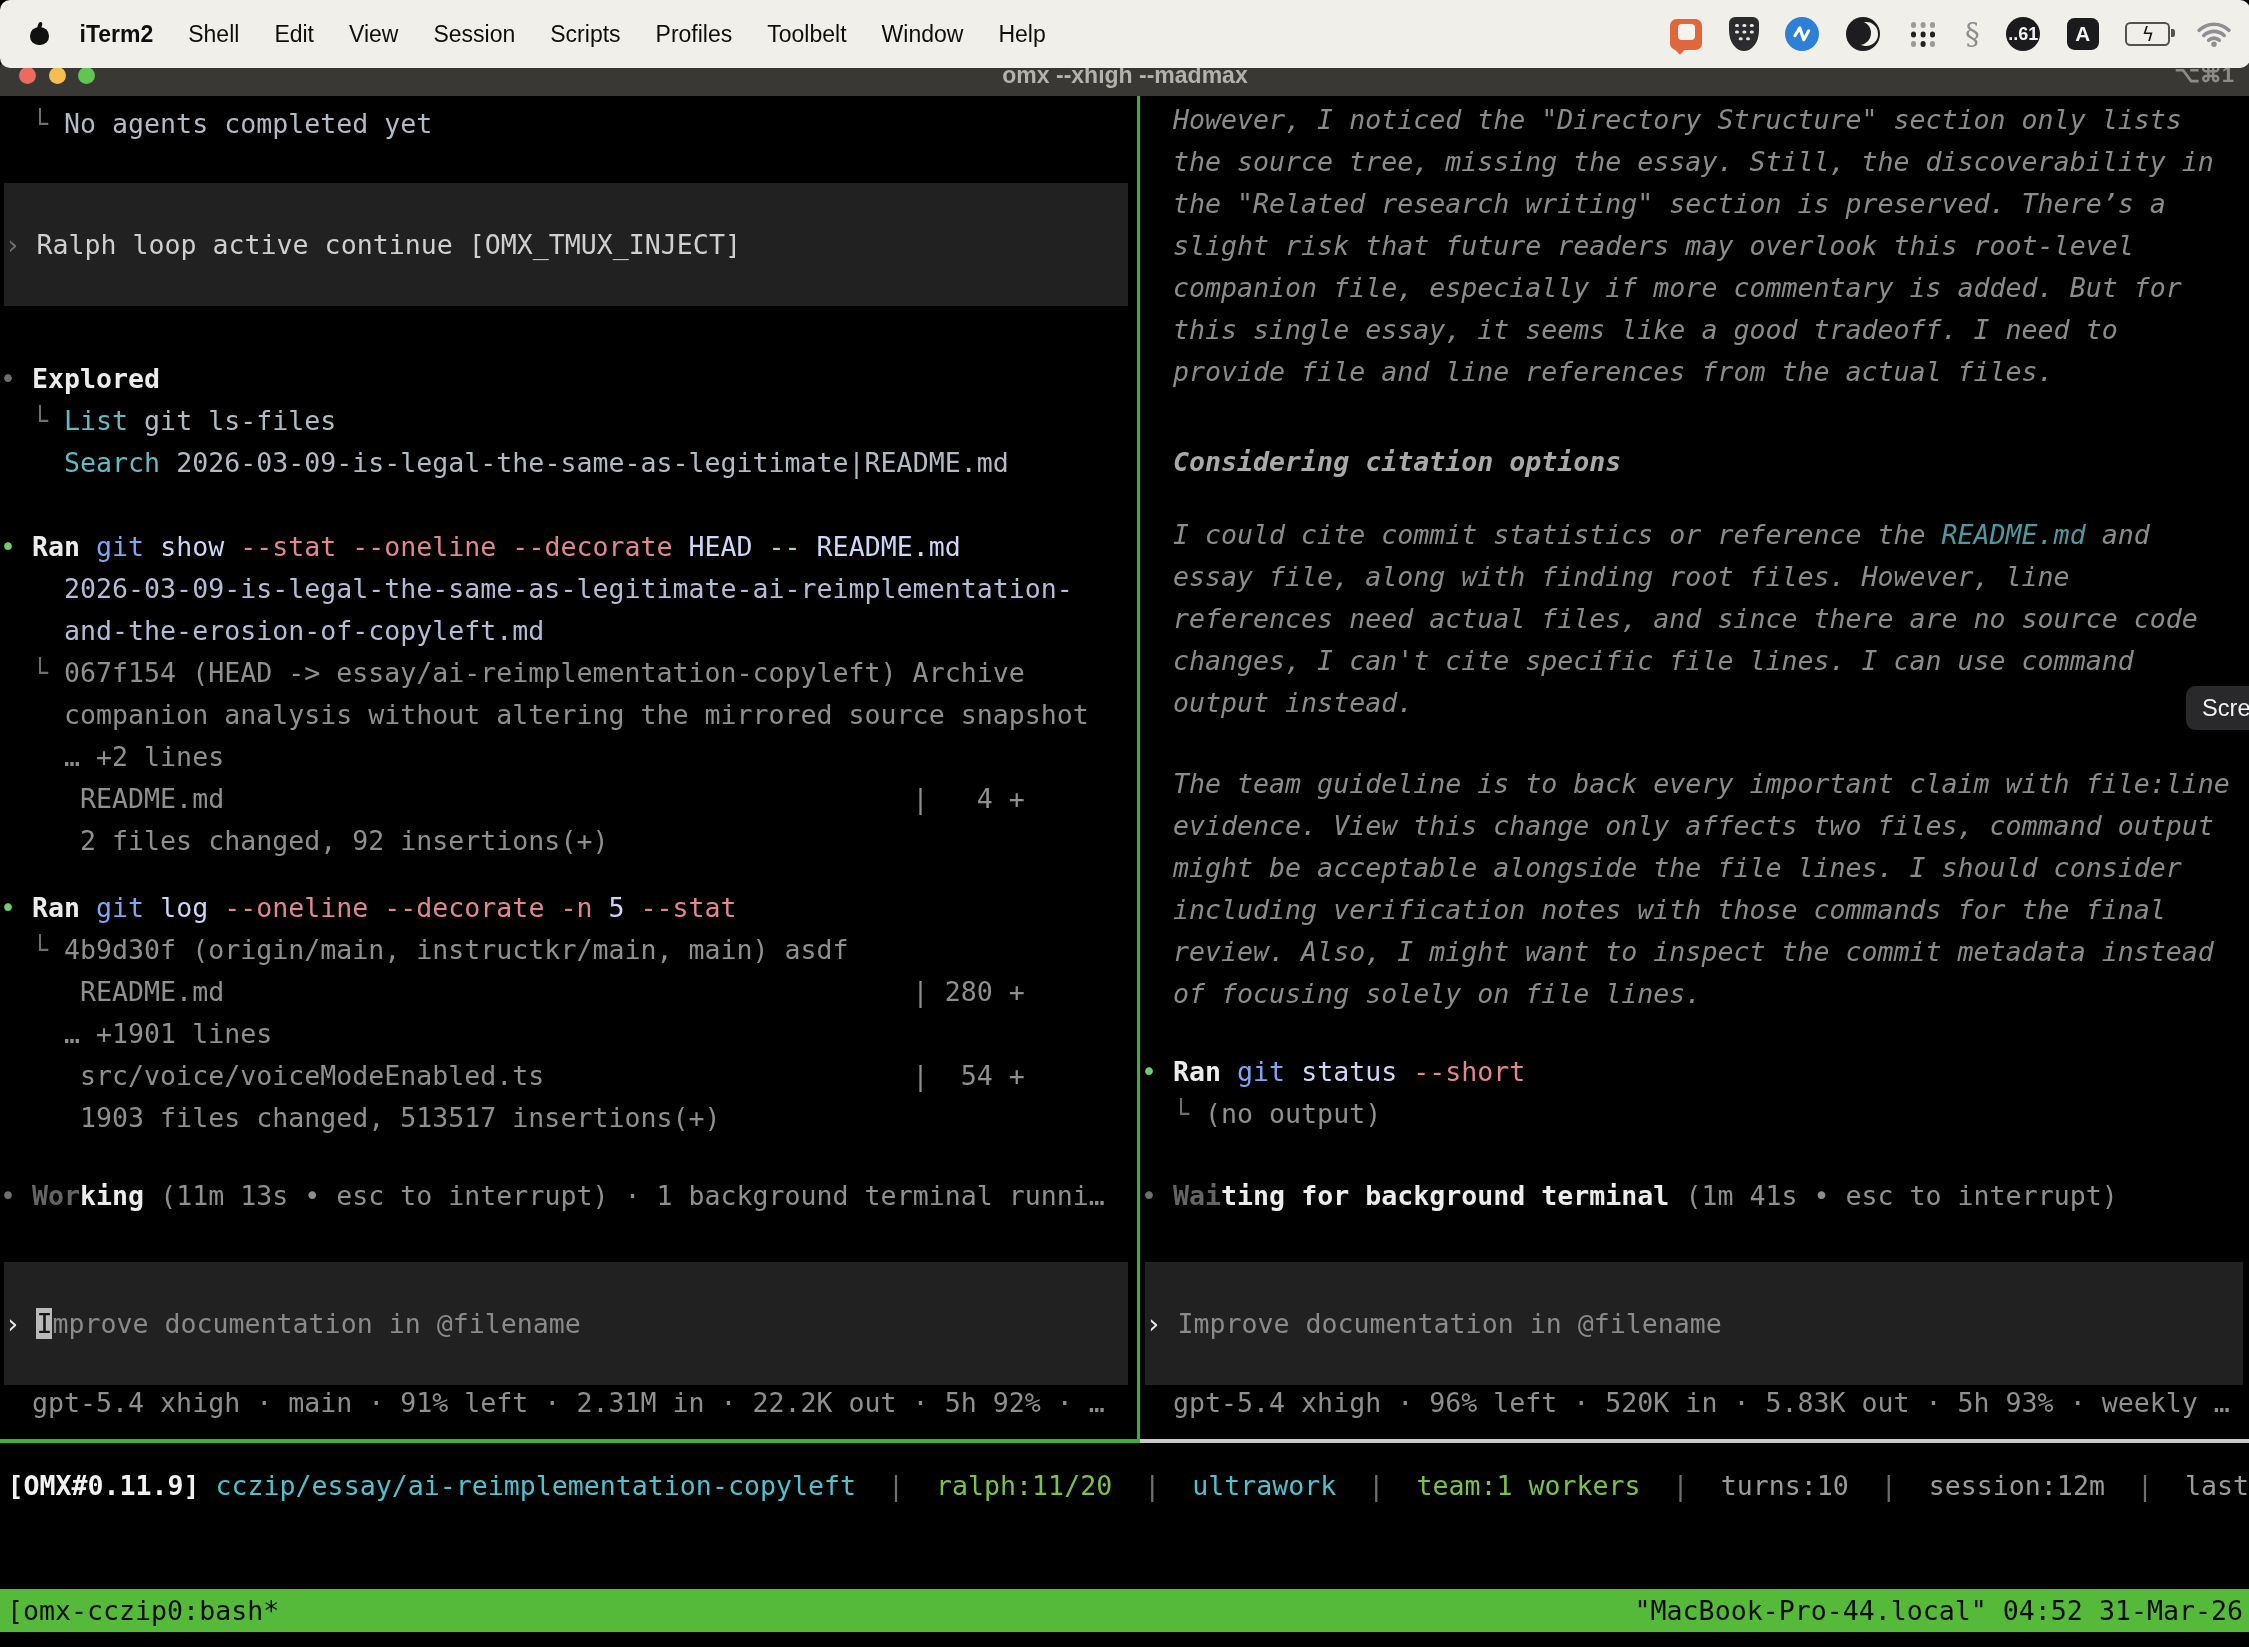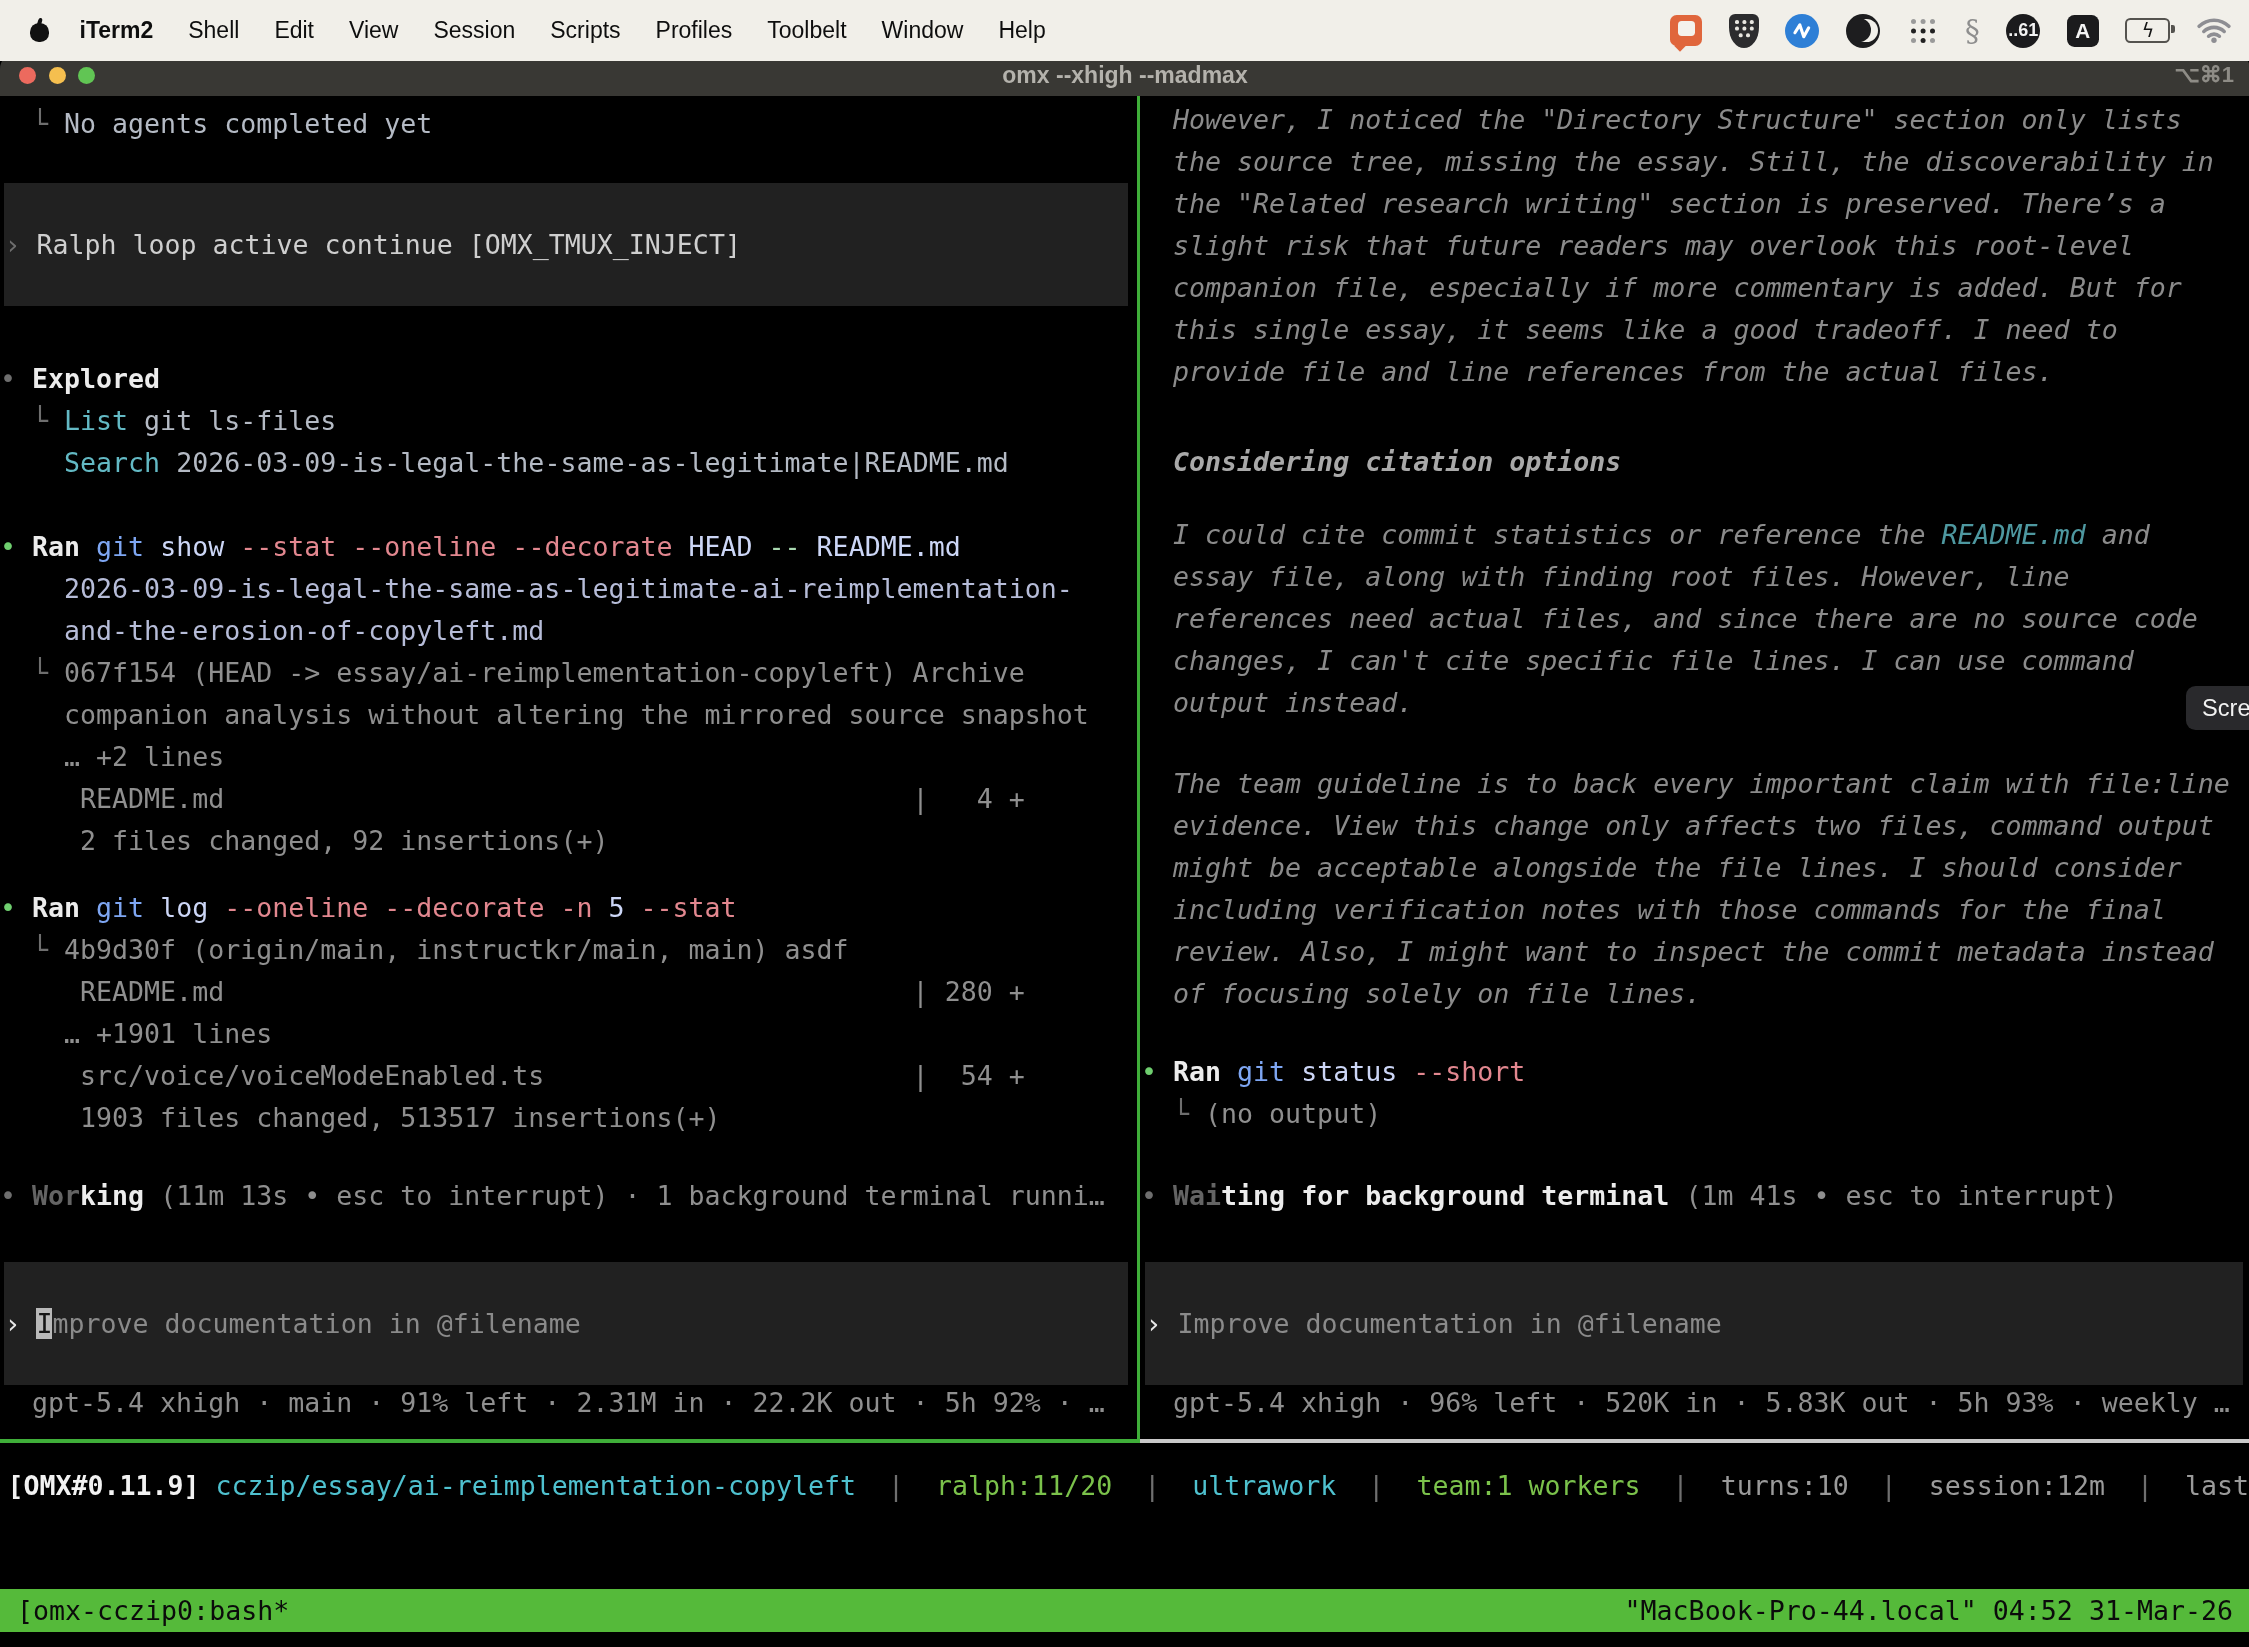--- a/index.html
+++ b/index.html
@@ -1,21 +1,21 @@
 <!DOCTYPE html>
 <html style="font-size:11.8px"><head>
 <meta charset="utf-8">
 <style>
   html,body{margin:0;padding:0;background:#000;}
   .screen{position:relative;width:2250px;height:1648px;background:#000;overflow:hidden;
           font-family:"DejaVu Sans Mono",monospace;}
   
-  .menubar{position:absolute;top:0;left:0;width:2250px;height:61px;background:#f1efe9;
+  .menubar{position:absolute;top:0;left:0;width:2250px;height:68px;background:#f1efe9;
            display:flex;align-items:center;font-family:"Liberation Sans",sans-serif;
-           font-size:23px;color:#0e0e0e;z-index:5;}
+           font-size:23px;color:#0e0e0e;z-index:5;border-radius:10px;}
   .apple{width:19px;height:22px;position:relative;margin-left:29.5px;}
   .apple::before{content:"";position:absolute;left:0;top:3.7px;width:19px;height:18.5px;background:#111;
                  border-radius:48% 48% 46% 46%;}
   .apple::after{content:"";position:absolute;left:8.9px;top:-1.5px;width:4.4px;height:6.6px;background:#111;
                 border-radius:50% 50% 0 0;transform:rotate(18deg);}
   .menu-items{display:flex;gap:35px;margin-left:31px;align-items:center;white-space:nowrap;}
   .menu-item{cursor:default;}
   .menu-item:first-child{font-weight:bold;}
   .status-icons{margin-left:auto;display:flex;gap:26.6px;align-items:center;margin-right:19px;}
   .sic{display:flex;align-items:center;justify-content:center;}
@@ -84,21 +84,21 @@
   .c-ith{color:#a9a9a9;font-style:italic;font-weight:bold;margin-top:10px;}
   .c-tealit{color:#4e98a0;font-style:italic;}
   .c-green{color:#7bc24b;}
   .c-sep{color:#6f6f6f;}
   .c-sep2{color:#9a9a9a;}
   
   #omx-line{position:absolute;left:7.4px;top:1465px;}
   
   .tmuxbar{position:absolute;left:0;top:1589px;width:2250px;height:43px;background:#55ba3a;
            color:#0b0b0b;font-size:26.6px;line-height:43px;display:flex;justify-content:space-between;
-           padding:0 17px;box-sizing:border-box;white-space:pre;}
+           padding:0 7px;box-sizing:border-box;white-space:pre;}
   
   .tooltip{position:absolute;left:2186px;top:686px;width:96px;height:44px;background:#29292c;border-radius:9.6px;
            color:#f2f2f2;font-family:"Liberation Sans",sans-serif;font-size:23.6px;display:flex;align-items:center;
            padding-left:16px;z-index:6;}
 </style>
 </head>
 <body>
 
 <div class="screen">
 

